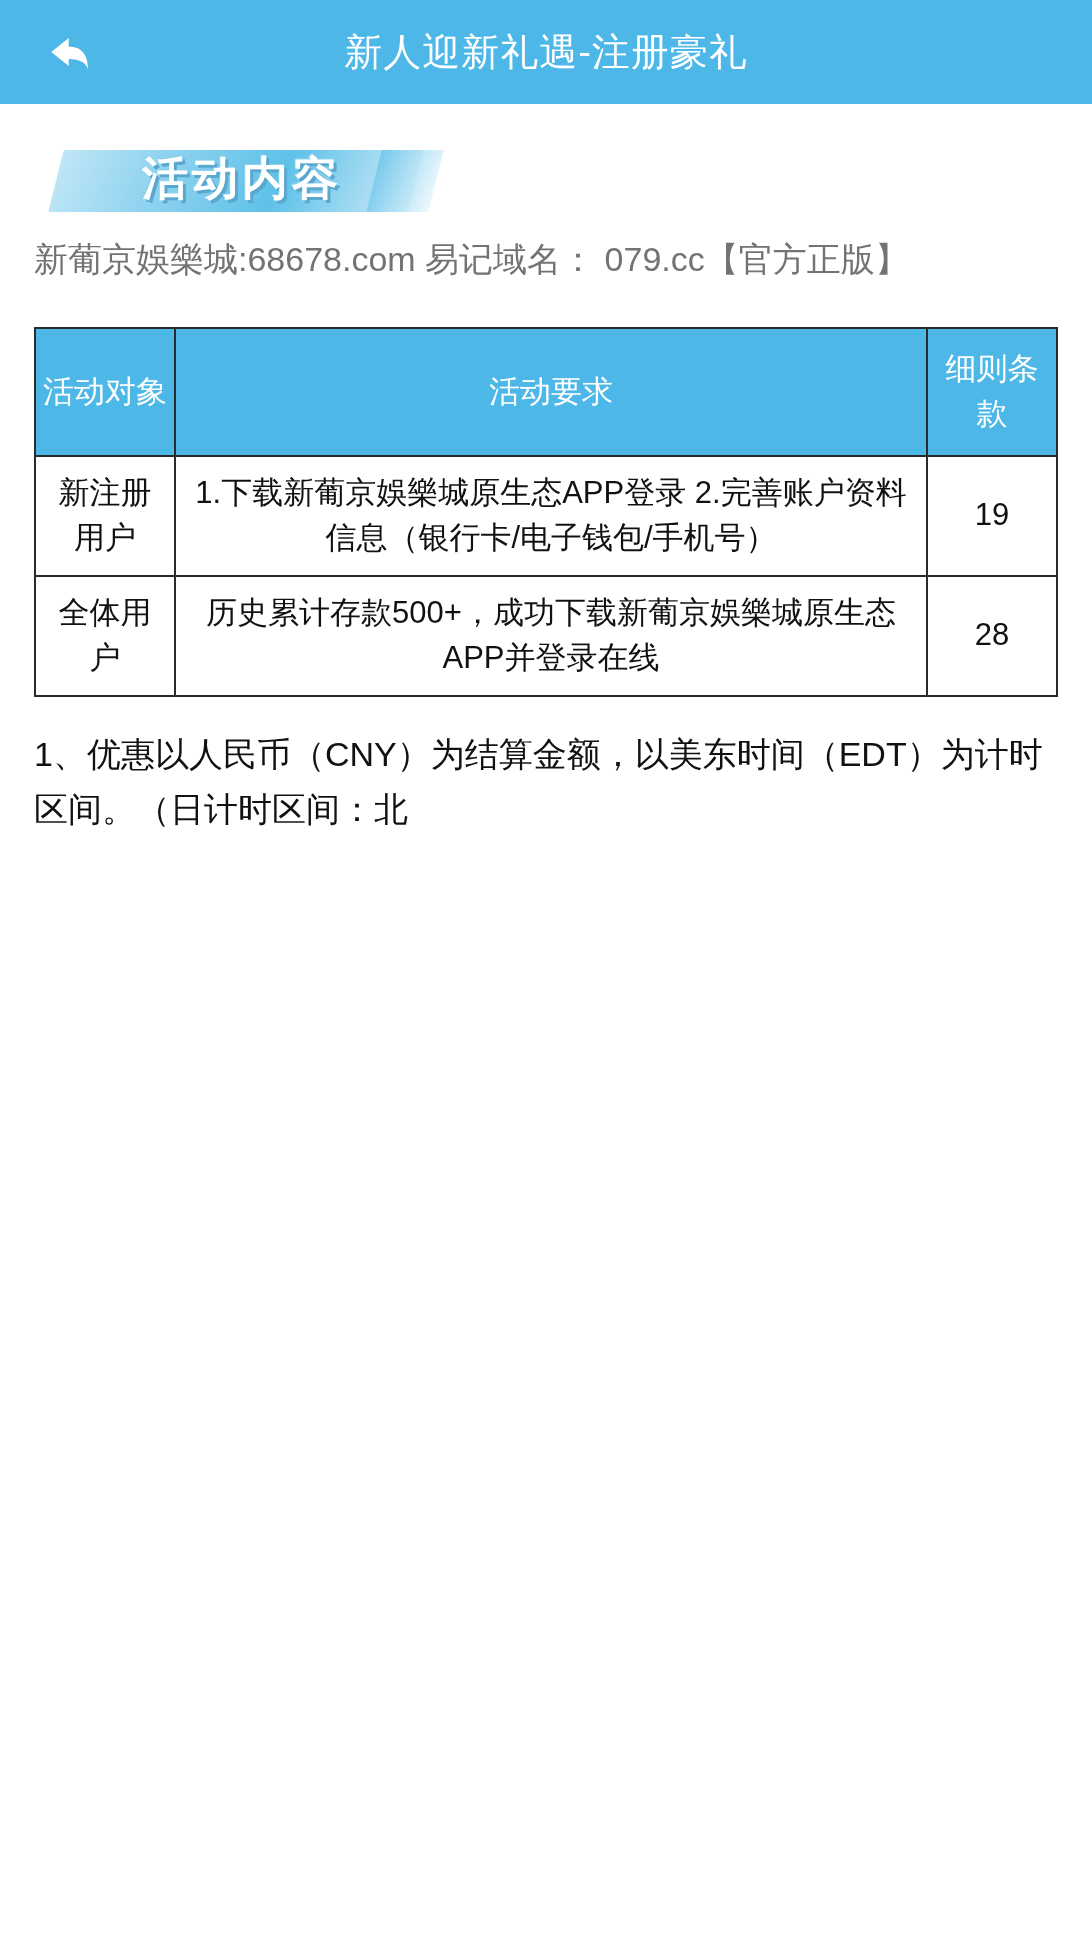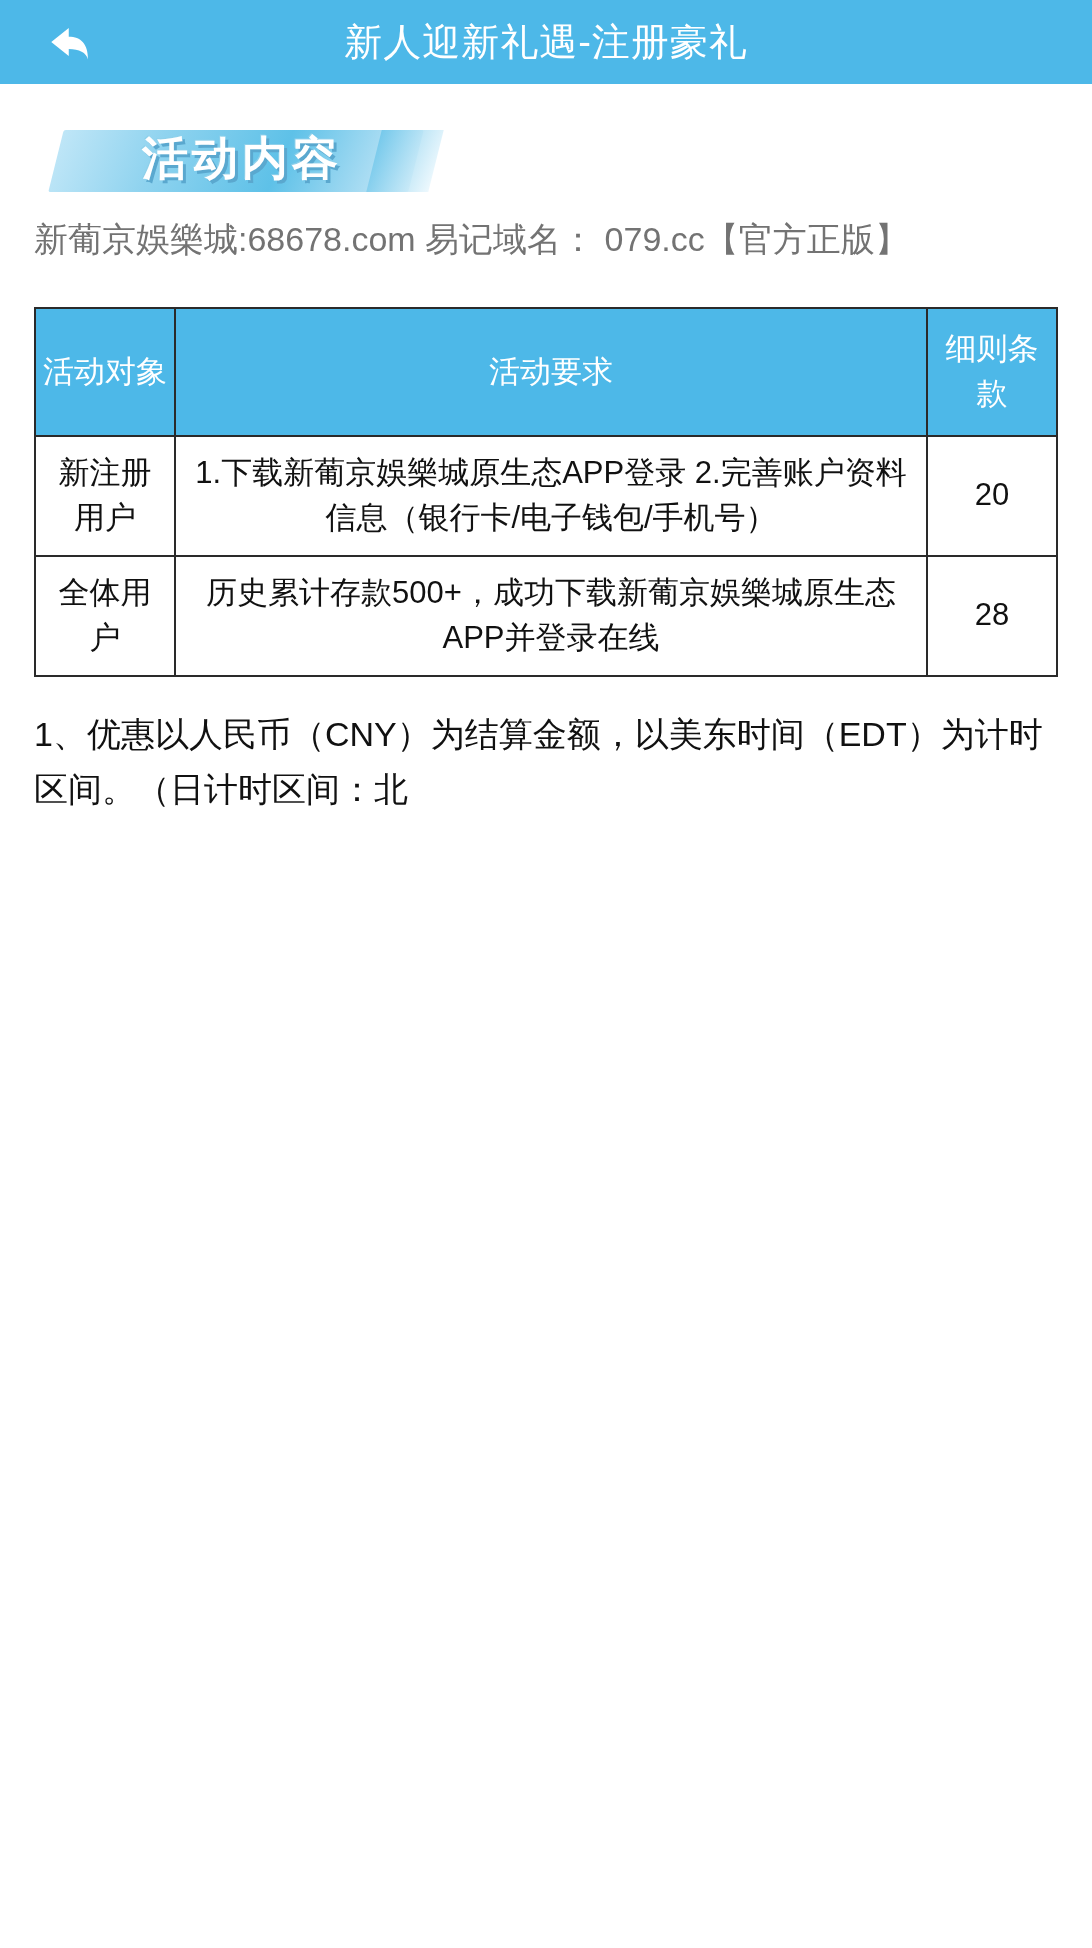--- a/index.html
+++ b/index.html
@@ -6,21 +6,21 @@
   html, body {
     width: 1092px;
     background: #ffffff;
     font-family: "Liberation Sans", "DejaVu Sans", sans-serif;
   }
   body { width: 1092px; min-height: 1948px; overflow-x: hidden; }
 
   
   .header {
     position: relative;
-    height: 84px;
+    height: 104px;
     background: #4db8e8;
     display: flex;
     align-items: center;
     justify-content: center;
   }
   .back-btn {
     position: absolute;
     left: 34px;
     top: 50%;
     transform: translateY(-50%);
@@ -172,21 +172,21 @@
         <tr>
           <th>活动对象</th>
           <th>活动要求</th>
           <th>细则条款</th>
         </tr>
       </thead>
       <tbody>
         <tr>
           <td>新注册用户</td>
           <td>1.下载新葡京娛樂城原生态APP登录 2.完善账户资料信息（银行卡/电子钱包/手机号）</td>
-          <td class="amount">20</td>
+          <td class="amount">19</td>
         </tr>
         <tr>
           <td>全体用户</td>
           <td>历史累计存款500+，成功下载新葡京娛樂城原生态APP并登录在线</td>
           <td class="amount">28</td>
         </tr>
       </tbody>
     </table>
   </div>
 

